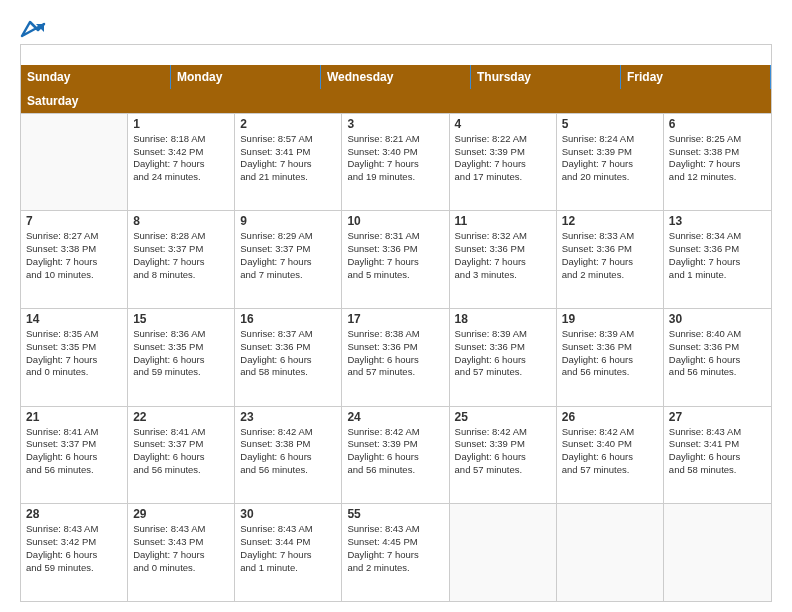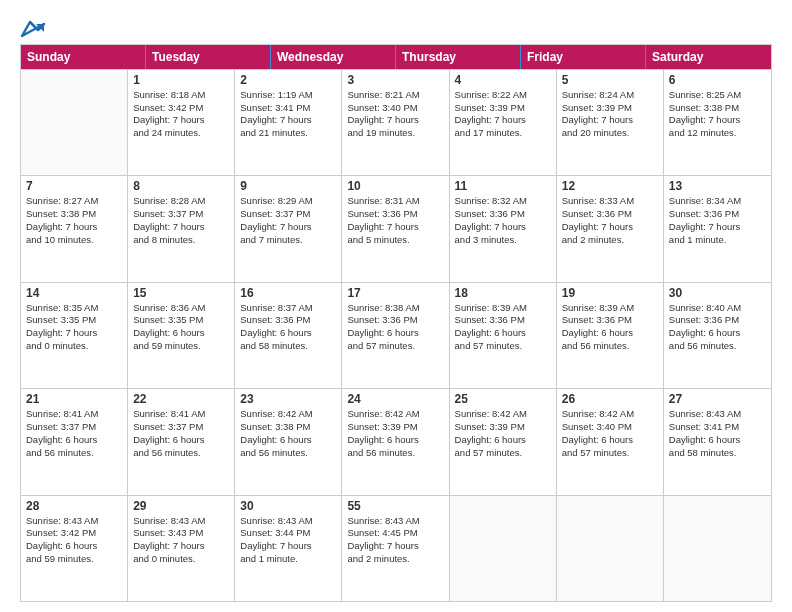--- a/index.html
+++ b/index.html
@@ -41,22 +41,23 @@
       color: #555;
     }
     .calendar {
       flex: 1;
       display: flex;
       flex-direction: column;
       border: 1px solid #ccc;
     }
     .cal-header-row {
       display: grid;
-      grid-template-columns: repeat(6, 1fr);
-      background: #be185d;
+      grid-template-columns: repeat(5, 1fr);
+      background: #a16207;
+      margin-top: 20px;
     }
     .cal-header-cell {
       color: #fff;
       font-size: 12px;
       font-weight: bold;
       padding: 5px 6px;
       border-right: 1px solid #3a8cd5;
     }
     .cal-header-cell:last-child {
       border-right: none;
@@ -117,39 +118,39 @@
     </div>
     <div class="title-section">
       <div class="main-title"></div>
       <div class="subtitle"></div>
     </div>
   </div>
 
   <div class="calendar">
     <div class="cal-header-row" id="cal-header">
         <div class="cal-header-cell">Sunday</div>
-        <div class="cal-header-cell">Tuesday</div>
+        <div class="cal-header-cell">Monday</div>
         <div class="cal-header-cell">Wednesday</div>
         <div class="cal-header-cell">Thursday</div>
         <div class="cal-header-cell">Friday</div>
         <div class="cal-header-cell">Saturday</div>
       </div>
     <div class="cal-body" id="cal-body">
         <div class="cal-week">
           <div class="cal-cell empty"></div>
           <div class="cal-cell">
             <span class="day-num">1</span>
             <span class="cell-line">Sunrise: 8:18 AM</span>
             <span class="cell-line">Sunset: 3:42 PM</span>
             <span class="cell-line">Daylight: 7 hours</span>
             <span class="cell-line">and 24 minutes.</span>
           </div>
           <div class="cal-cell">
             <span class="day-num">2</span>
-            <span class="cell-line">Sunrise: 1:19 AM</span>
+            <span class="cell-line">Sunrise: 8:57 AM</span>
             <span class="cell-line">Sunset: 3:41 PM</span>
             <span class="cell-line">Daylight: 7 hours</span>
             <span class="cell-line">and 21 minutes.</span>
           </div>
           <div class="cal-cell">
             <span class="day-num">3</span>
             <span class="cell-line">Sunrise: 8:21 AM</span>
             <span class="cell-line">Sunset: 3:40 PM</span>
             <span class="cell-line">Daylight: 7 hours</span>
             <span class="cell-line">and 19 minutes.</span>

